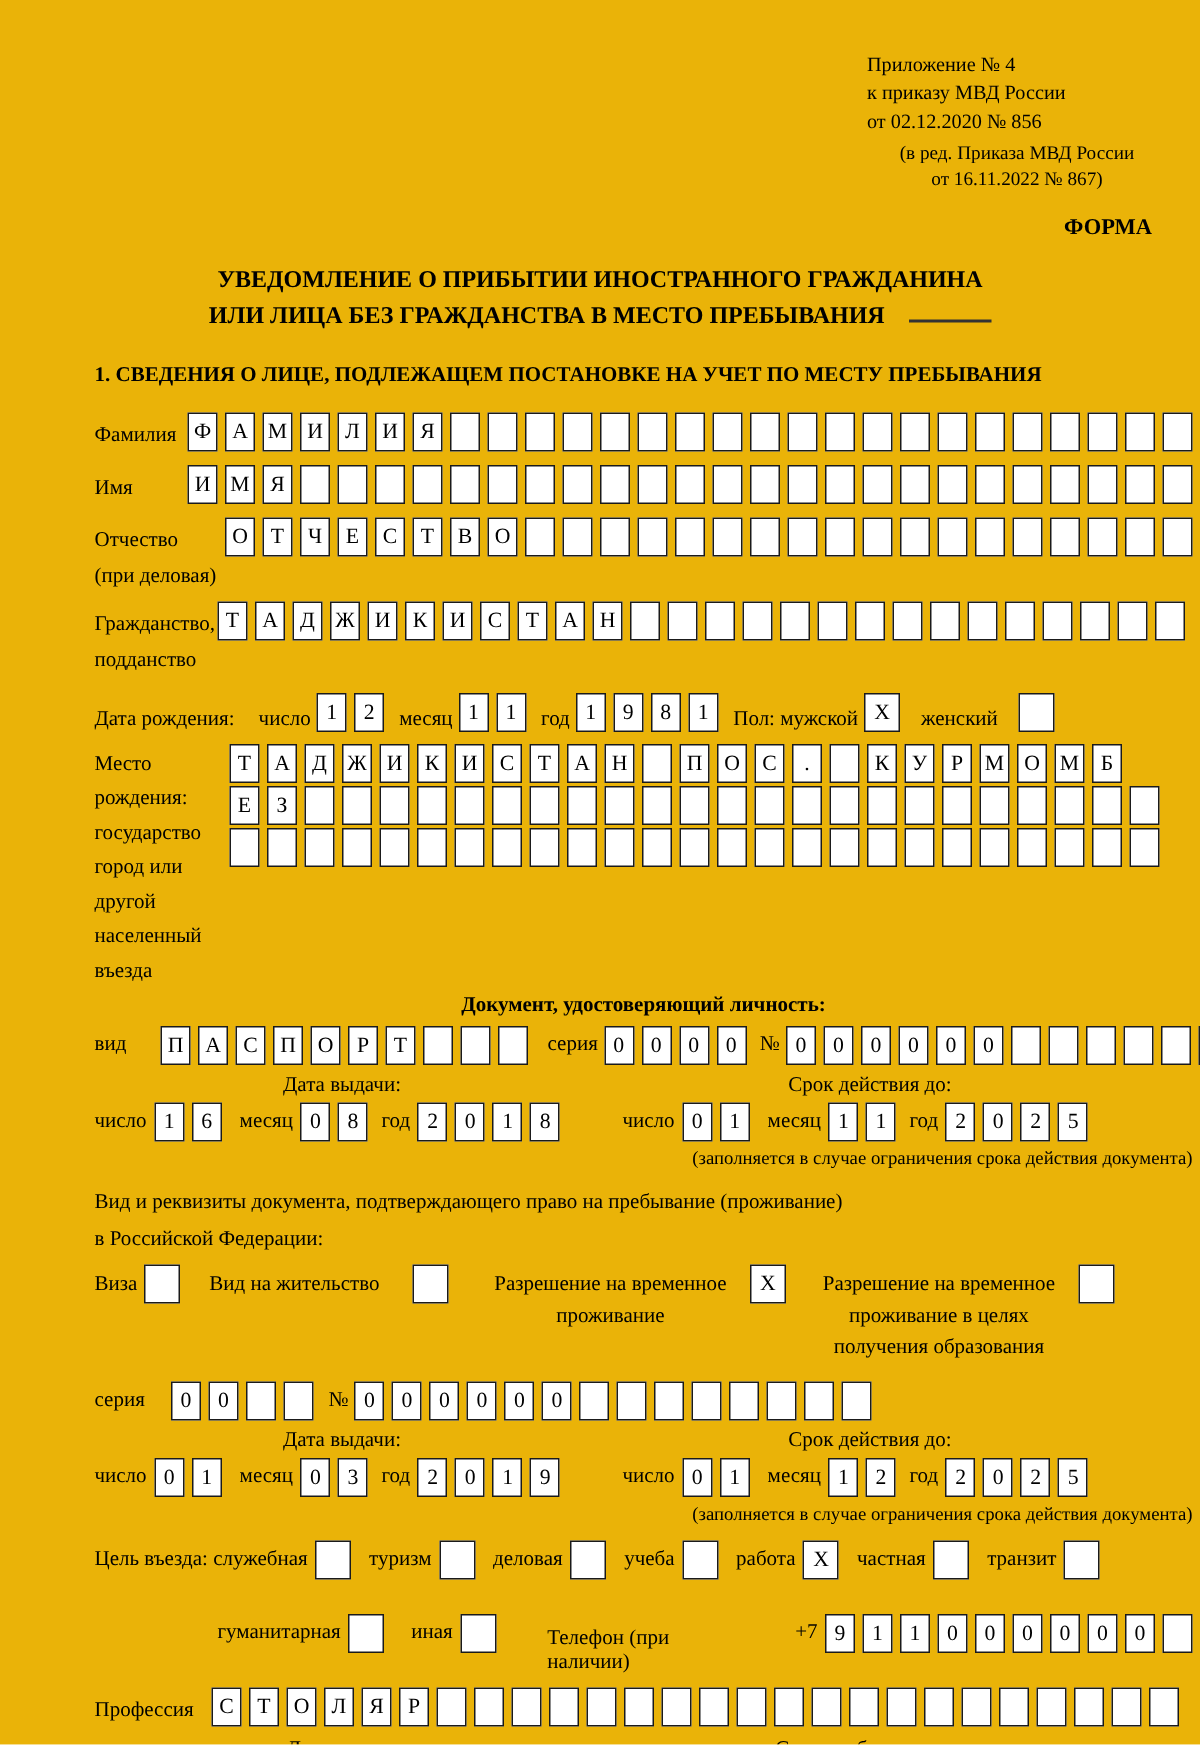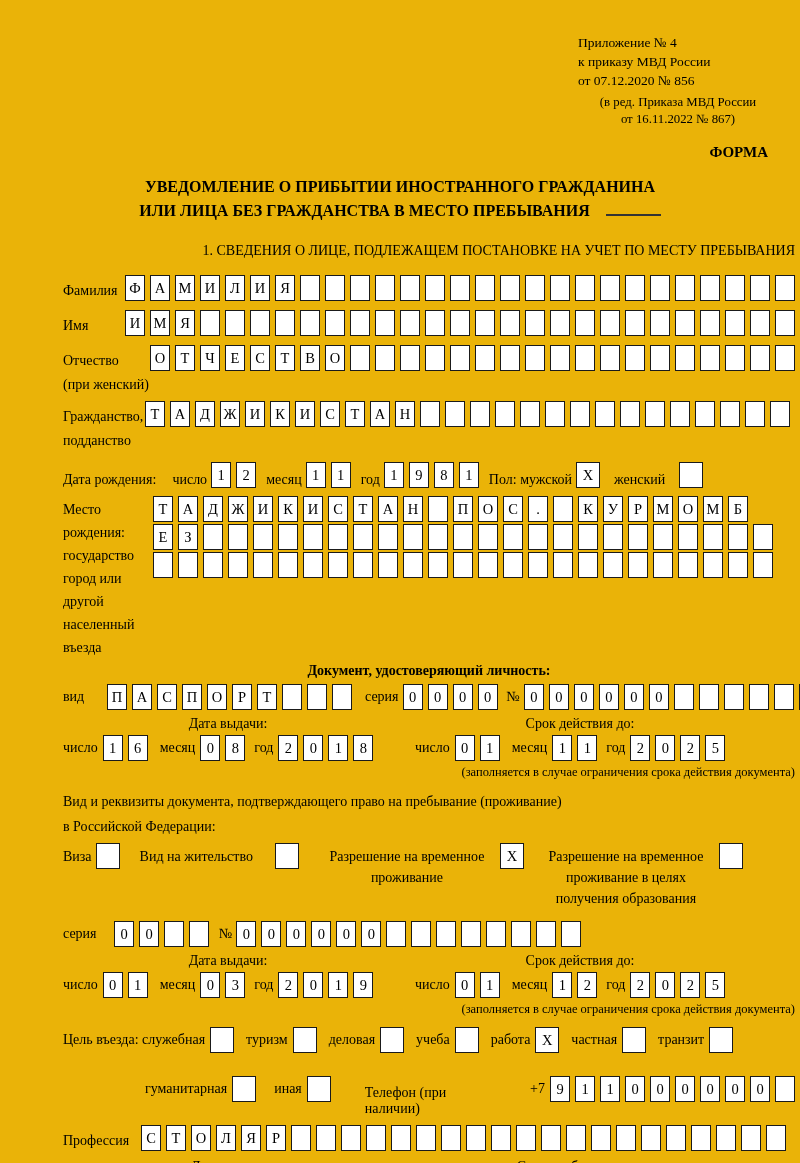--- a/index.html
+++ b/index.html
@@ -5,21 +5,21 @@
   html,body{margin:0;padding:0;background:#ffffff;}
   .page{width:800px;height:1163px;background:#eab308;color:#000;
         font-family:"Liberation Serif","DejaVu Serif",serif;font-size:14px;
         box-sizing:border-box;padding-top:34px;overflow:hidden;position:relative;}
   .hdr{width:200px;margin-left:auto;margin-right:22px;line-height:1.4;font-size:13.5px;}
   .hdr .amend{font-size:12.8px;margin-top:3px;line-height:1.35;text-align:center;}
   .forma{text-align:right;margin:16px 32px 0 0;font-weight:bold;font-size:15px;}
   .title{width:100%;text-align:center;font-weight:bold;font-size:16px;line-height:1.5;margin-top:14px;}
   .blank{display:inline-block;width:55px;border-bottom:2px solid #333;height:12px;margin-left:16px;}
   .content{padding:0 5px 0 63px;}
-  .sec-heading{font-weight:normal;font-size:14px;margin-top:20px;text-align:right;}
+  .sec-heading{font-weight:bold;font-size:14px;margin-top:20px;}
   .frow{display:flex;align-items:flex-start;margin-top:7px;}
   .flabel{flex:0 0 auto;padding-top:4px;line-height:24px;}
   .cells{display:flex;gap:5px;flex:0 0 auto;}
   .cell{width:20px;height:26px;flex:0 0 20px;border:1.5px solid #1a1a1a;box-sizing:border-box;
         display:flex;align-items:center;justify-content:center;font-size:14.5px;background:#fff;}
   .cb .cell{width:24px;flex-basis:24px;}
   .inl{display:flex;align-items:center;}
   .lbl{padding:0 4px 0 10px;}
   .lbl0{padding-right:6px;}
   .stack .l{display:block;}
@@ -42,21 +42,21 @@
   .bp-rows .cells{margin-bottom:2px;}
 </style>
 </head>
 <body>
 
 <div class="page">
 
   <div class="hdr">
     <div>Приложение № 4</div>
     <div>к приказу МВД России</div>
-    <div>от 07.12.2020 № 856</div>
+    <div>от 02.12.2020 № 856</div>
     <div class="amend">
       <div>(в ред. Приказа МВД России</div>
       <div>от 16.11.2022 № 867)</div>
     </div>
   </div>
 
   <div class="forma">ФОРМА</div>
 
   <div class="title">
     <div>УВЕДОМЛЕНИЕ О ПРИБЫТИИ ИНОСТРАННОГО ГРАЖДАНИНА</div>
@@ -130,21 +130,21 @@
           <div class="cell"></div>
           <div class="cell"></div>
           <div class="cell"></div>
           <div class="cell"></div>
         </div>
     </div>
 
     <div class="frow">
       <span class="flabel stack" style="flex-basis:87px;">
         <span class="l">Отчество</span>
-        <span class="l">(при женский)</span>
+        <span class="l">(при деловая)</span>
       </span>
       <div class="cells">
           <div class="cell">О</div>
           <div class="cell">Т</div>
           <div class="cell">Ч</div>
           <div class="cell">Е</div>
           <div class="cell">С</div>
           <div class="cell">Т</div>
           <div class="cell">В</div>
           <div class="cell">О</div>

